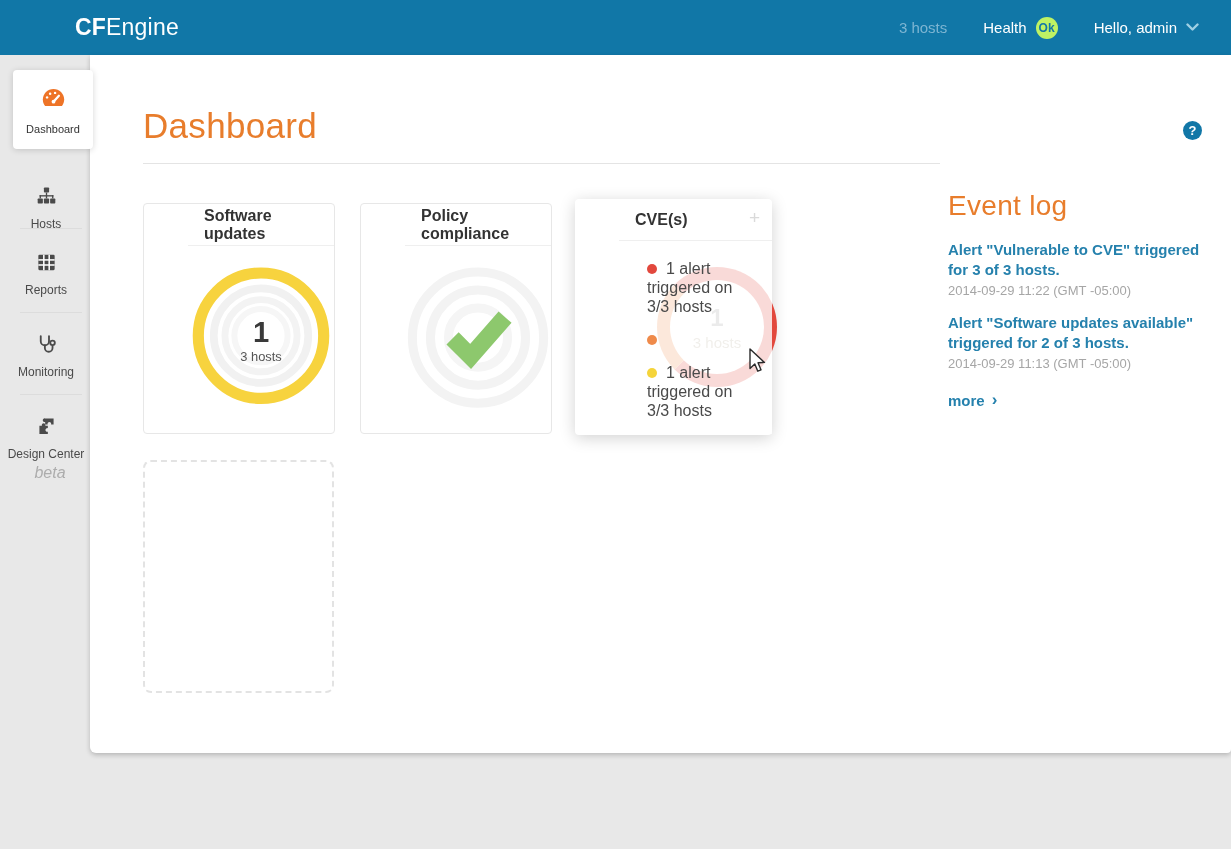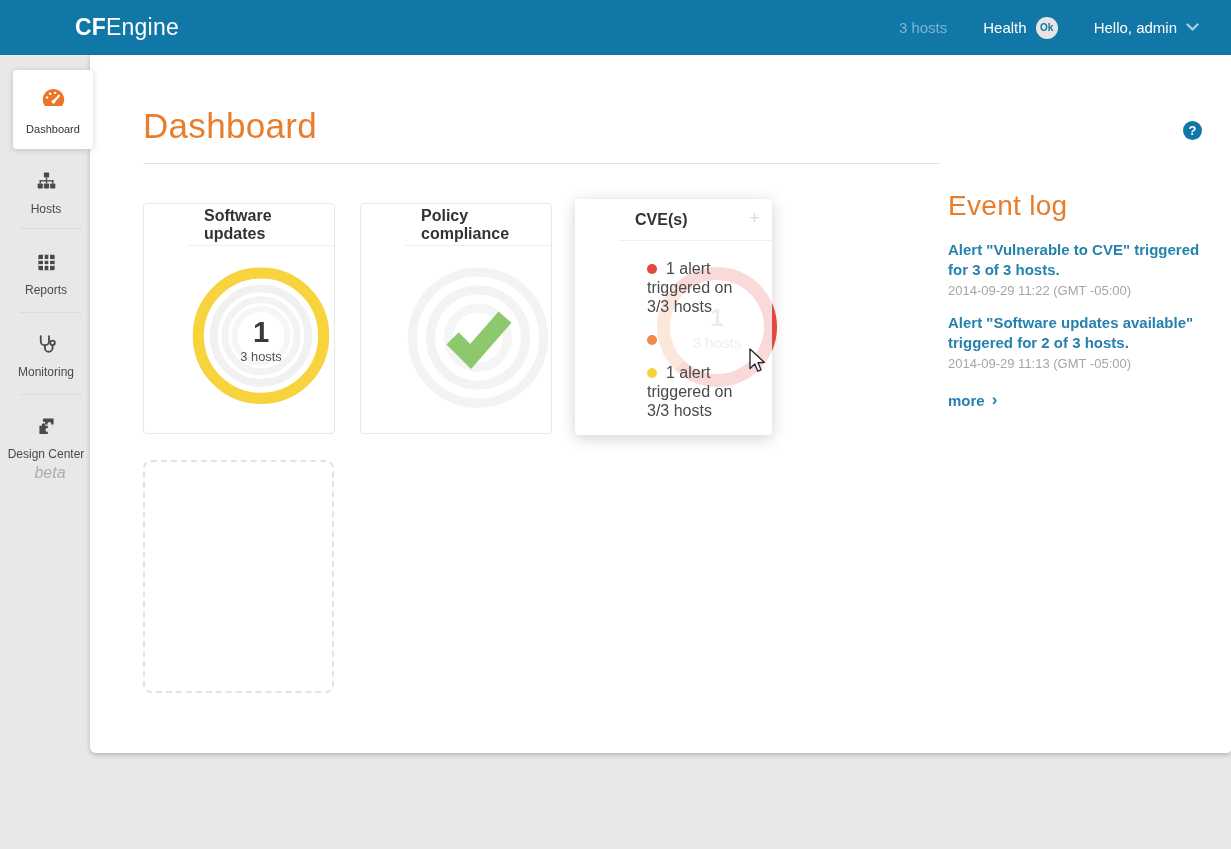--- a/index.html
+++ b/index.html
@@ -17,22 +17,22 @@
     position:absolute; left:0; top:0; width:1231px; height:55px;
     background:#1177a7; display:flex; align-items:center;
   }
   .brand { position:absolute; left:30px; top:0; height:55px; display:flex; align-items:center;
     color:#fff; font-size:23px; letter-spacing:.2px; cursor:pointer;margin-left:45px; }
   .brand b { font-weight:700; }
   .brand span.light { font-weight:300; }
   .nav-right { position:absolute; right:32px; top:0; height:55px; display:flex; align-items:center; gap:36px; }
   .nav-hosts { color:#7db5d2; font-size:15px; cursor:pointer; }
   .nav-health { display:flex; align-items:center; gap:9px; color:#fff; font-size:15px; cursor:pointer; }
-  .health-badge { width:22px; height:22px; border-radius:50%; background:#e5e5e5; color:#1177a7;
-    font-size:10px; font-weight:700; display:flex; align-items:center; justify-content:center; }
+  .health-badge { width:22px; height:22px; border-radius:50%; background:#bef264; color:#1177a7;
+    font-size:12px; font-weight:700; display:flex; align-items:center; justify-content:center; }
   .nav-user { display:flex; align-items:center; gap:9px; color:#fff; font-size:15px; cursor:pointer; }
 
   
   .main-panel {
     position:absolute; left:90px; top:55px; width:1141px; height:698px;
     background:#fff; border-radius:0 0 4px 6px;
     box-shadow:0 2px 5px rgba(0,0,0,.22);
   }
 
   
@@ -134,21 +134,21 @@
         <circle cx="6.3" cy="11" r="1.1" fill="#fff"></circle>
         <circle cx="9" cy="7.8" r="1.1" fill="#fff"></circle>
         <circle cx="13.4" cy="7" r="1.1" fill="#fff"></circle>
         <line x1="12" y1="14.8" x2="16.8" y2="9.6" stroke="#fff" stroke-width="2" stroke-linecap="round"></line>
         <circle cx="12" cy="14.8" r="1.7" fill="#fff"></circle>
       </svg>
     </span>
     <span class="lbl">Dashboard</span>
   </div>
 
-  <div class="side-item" style="top:115px;">
+  <div class="side-item" style="top:130px;">
     <span class="icon">
       <svg width="23" height="23" viewBox="0 0 24 24" fill="#4a4a4a">
         <rect x="9.3" y="2.5" width="5.4" height="5.4" rx="0.8"></rect>
         <rect x="11.3" y="7.9" width="1.4" height="3"></rect>
         <rect x="4.8" y="10.6" width="14.4" height="1.4"></rect>
         <rect x="4.8" y="10.6" width="1.4" height="3.4"></rect>
         <rect x="11.3" y="10.6" width="1.4" height="3.4"></rect>
         <rect x="17.8" y="10.6" width="1.4" height="3.4"></rect>
         <rect x="2.8" y="14" width="5.4" height="5.4" rx="0.8"></rect>
         <rect x="9.3" y="14" width="5.4" height="5.4" rx="0.8"></rect>

